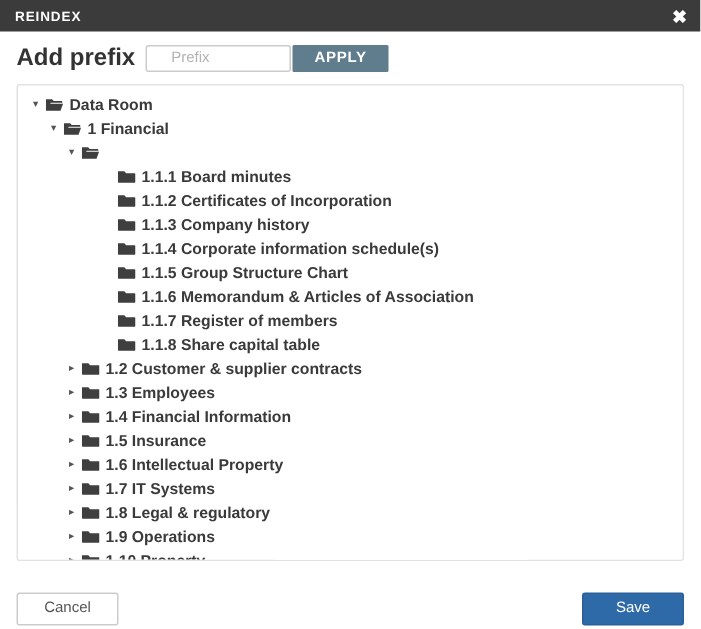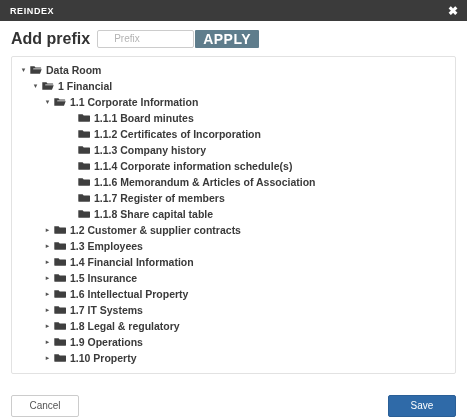--- a/index.html
+++ b/index.html
@@ -73,21 +73,21 @@
     color: #b3b3b3;
   }
   .apply-button {
     width: 64px;
     height: 18px;
     margin-left: 1px;
     background: #5f7d8c;
     border: none;
     color: #ffffff;
     font-family: "Liberation Sans", sans-serif;
-    font-size: 14px;
+    font-size: 10px;
     font-weight: bold;
     letter-spacing: 0.5px;
     cursor: pointer;
     border-radius: 1px;
     display: flex;
     align-items: center;
     justify-content: center;
   }
 
   
@@ -203,21 +203,20 @@
         </span>
         <span class="node-label">1 Financial</span>
       </div>
       <div class="tree-node" style="padding-left: 30px;">
         <span class="caret">▾</span>
         <span class="folder-icon">
           <svg width="12" height="10" viewBox="0 0 12 10">
             <path d="M0.3 1.2h4.1l1.1 1.2h5.2c0.3 0 0.5 0.2 0.5 0.5v0.6H3.4L1.6 8.8H0.3V1.2z M2.3 4.2h9.4L10 8.8H0.9L2.3 4.2z" fill="#3f3f3f"></path>
           </svg>
         </span>
-        <span class="node-label">1.1 Corporate Information</span>
       </div>
       <div class="tree-node" style="padding-left: 54px;">
         <span class="caret empty">▸</span>
         <span class="folder-icon">
           <svg width="12" height="10" viewBox="0 0 12 10">
             <path d="M0.3 1.2h4.3l1.1 1.3h5.8c0.3 0 0.5 0.2 0.5 0.5v5.3c0 0.3-0.2 0.5-0.5 0.5H0.8c-0.3 0-0.5-0.2-0.5-0.5V1.2z" fill="#3f3f3f"></path>
           </svg>
         </span>
         <span class="node-label">1.1.1 Board minutes</span>
       </div>
@@ -240,20 +239,29 @@
         <span class="node-label">1.1.3 Company history</span>
       </div>
       <div class="tree-node" style="padding-left: 54px;">
         <span class="caret empty">▸</span>
         <span class="folder-icon">
           <svg width="12" height="10" viewBox="0 0 12 10">
             <path d="M0.3 1.2h4.3l1.1 1.3h5.8c0.3 0 0.5 0.2 0.5 0.5v5.3c0 0.3-0.2 0.5-0.5 0.5H0.8c-0.3 0-0.5-0.2-0.5-0.5V1.2z" fill="#3f3f3f"></path>
           </svg>
         </span>
         <span class="node-label">1.1.4 Corporate information schedule(s)</span>
+      </div>
+      <div class="tree-node" style="padding-left: 54px;">
+        <span class="caret empty">▸</span>
+        <span class="folder-icon">
+          <svg width="12" height="10" viewBox="0 0 12 10">
+            <path d="M0.3 1.2h4.3l1.1 1.3h5.8c0.3 0 0.5 0.2 0.5 0.5v5.3c0 0.3-0.2 0.5-0.5 0.5H0.8c-0.3 0-0.5-0.2-0.5-0.5V1.2z" fill="#3f3f3f"></path>
+          </svg>
+        </span>
+        <span class="node-label">1.1.5 Group Structure Chart</span>
       </div>
       <div class="tree-node" style="padding-left: 54px;">
         <span class="caret empty">▸</span>
         <span class="folder-icon">
           <svg width="12" height="10" viewBox="0 0 12 10">
             <path d="M0.3 1.2h4.3l1.1 1.3h5.8c0.3 0 0.5 0.2 0.5 0.5v5.3c0 0.3-0.2 0.5-0.5 0.5H0.8c-0.3 0-0.5-0.2-0.5-0.5V1.2z" fill="#3f3f3f"></path>
           </svg>
         </span>
         <span class="node-label">1.1.6 Memorandum &amp; Articles of Association</span>
       </div>

